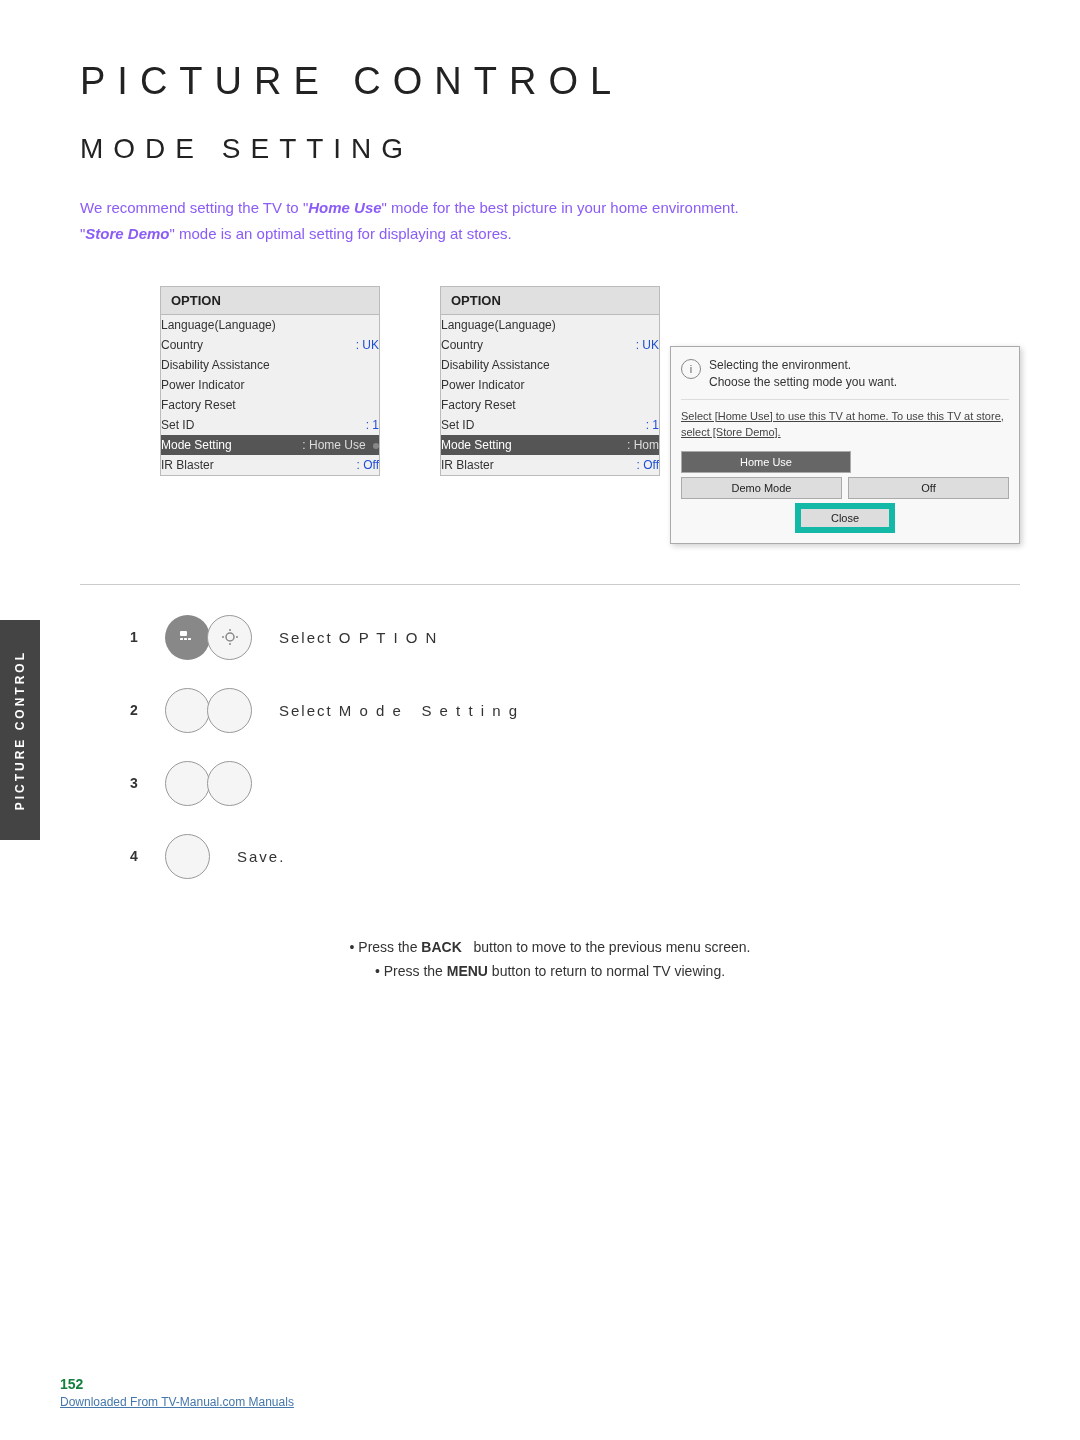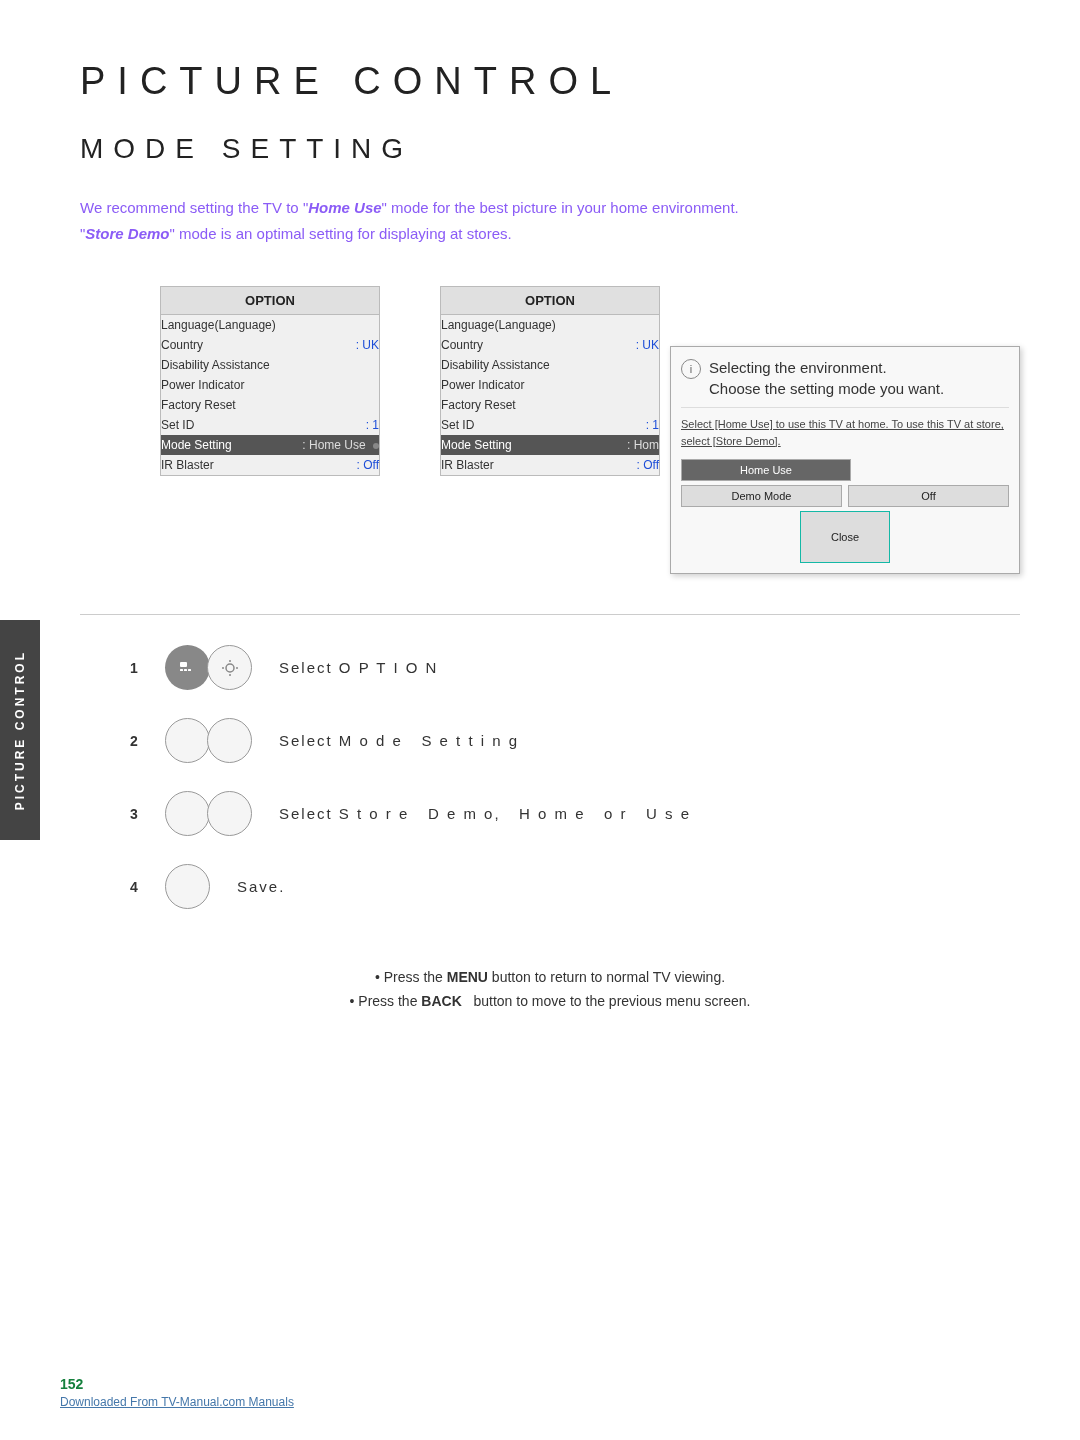--- a/index.html
+++ b/index.html
@@ -81,21 +81,20 @@
       margin-left: 80px;
     }
 
     
     .option-menu {
       border: 1px solid #bbb;
       background: #f0f0f0;
       padding: 0;
       min-width: 220px;
       font-size: 12px;
-      text-align: center;
     }
     .option-menu-title {
       font-size: 13px;
       font-weight: bold;
       padding: 6px 10px;
       background: #e0e0e0;
       border-bottom: 1px solid #bbb;
     }
     .option-menu-row {
       padding: 3px 0;
@@ -147,21 +146,21 @@
       border-radius: 50%;
       display: flex;
       align-items: center;
       justify-content: center;
       font-size: 11px;
       color: #666;
       flex-shrink: 0;
       margin-top: 2px;
     }
     .popup-header-text {
-      font-size: 15px;
+      font-size: 12px;
       color: #333;
       line-height: 1.4;
     }
     .popup-desc {
       font-size: 11px;
       color: #444;
       margin-bottom: 10px;
       line-height: 1.5;
       text-decoration: underline;
     }
@@ -183,23 +182,23 @@
     .popup-btn.active {
       background: #666;
       color: white;
     }
     .popup-close-row {
       display: flex;
       justify-content: center;
       margin-top: 4px;
     }
     .popup-close-btn {
-      padding: 19px 30px;
+      padding: 3px 30px;
       background: #ddd;
-      border: 1px solid #14b8a6;
+      border: 6px solid #14b8a6;
       font-size: 11px;
       cursor: pointer;
     }
 
     
     .divider {
       border: none;
       border-top: 1px solid #ccc;
       margin: 20px 0 30px 0;
     }
@@ -432,38 +431,37 @@
       </div>
       <span class="step-text">Select M o d e &nbsp; S e t t i n g</span>
     </div>
 
     <div class="step-row">
       <span class="step-number">3</span>
       <div style="display:flex; margin-right:15px;">
         <div class="circle-btn"></div>
         <div class="circle-btn" style="margin-left:5px;"></div>
       </div>
-      <span class="step-text">Select S t o r e &nbsp; D e m o, &nbsp; H o m e &nbsp; o r &nbsp; U s e</span>
     </div>
 
     <div class="step-row">
       <span class="step-number">4</span>
       <div style="display:flex; margin-right:15px;">
         <div class="circle-btn"></div>
       </div>
       <span class="step-text">Save.</span>
     </div>
   </div>
 
   <div class="notes-area">
     <p class="note-item">
-      • Press the <strong>MENU</strong> button to return to normal TV viewing.
+      • Press the <strong>BACK</strong> &nbsp; button to move to the previous menu screen.
     </p>
     <p class="note-item">
-      • Press the <strong>BACK</strong> &nbsp; button to move to the previous menu screen.
+      • Press the <strong>MENU</strong> button to return to normal TV viewing.
     </p>
   </div>
 
   <div class="footer">
     <div class="page-number">152</div>
     <a class="footer-link" href="#">Downloaded From TV-Manual.com Manuals</a>
   </div>
 
 </div>
 

